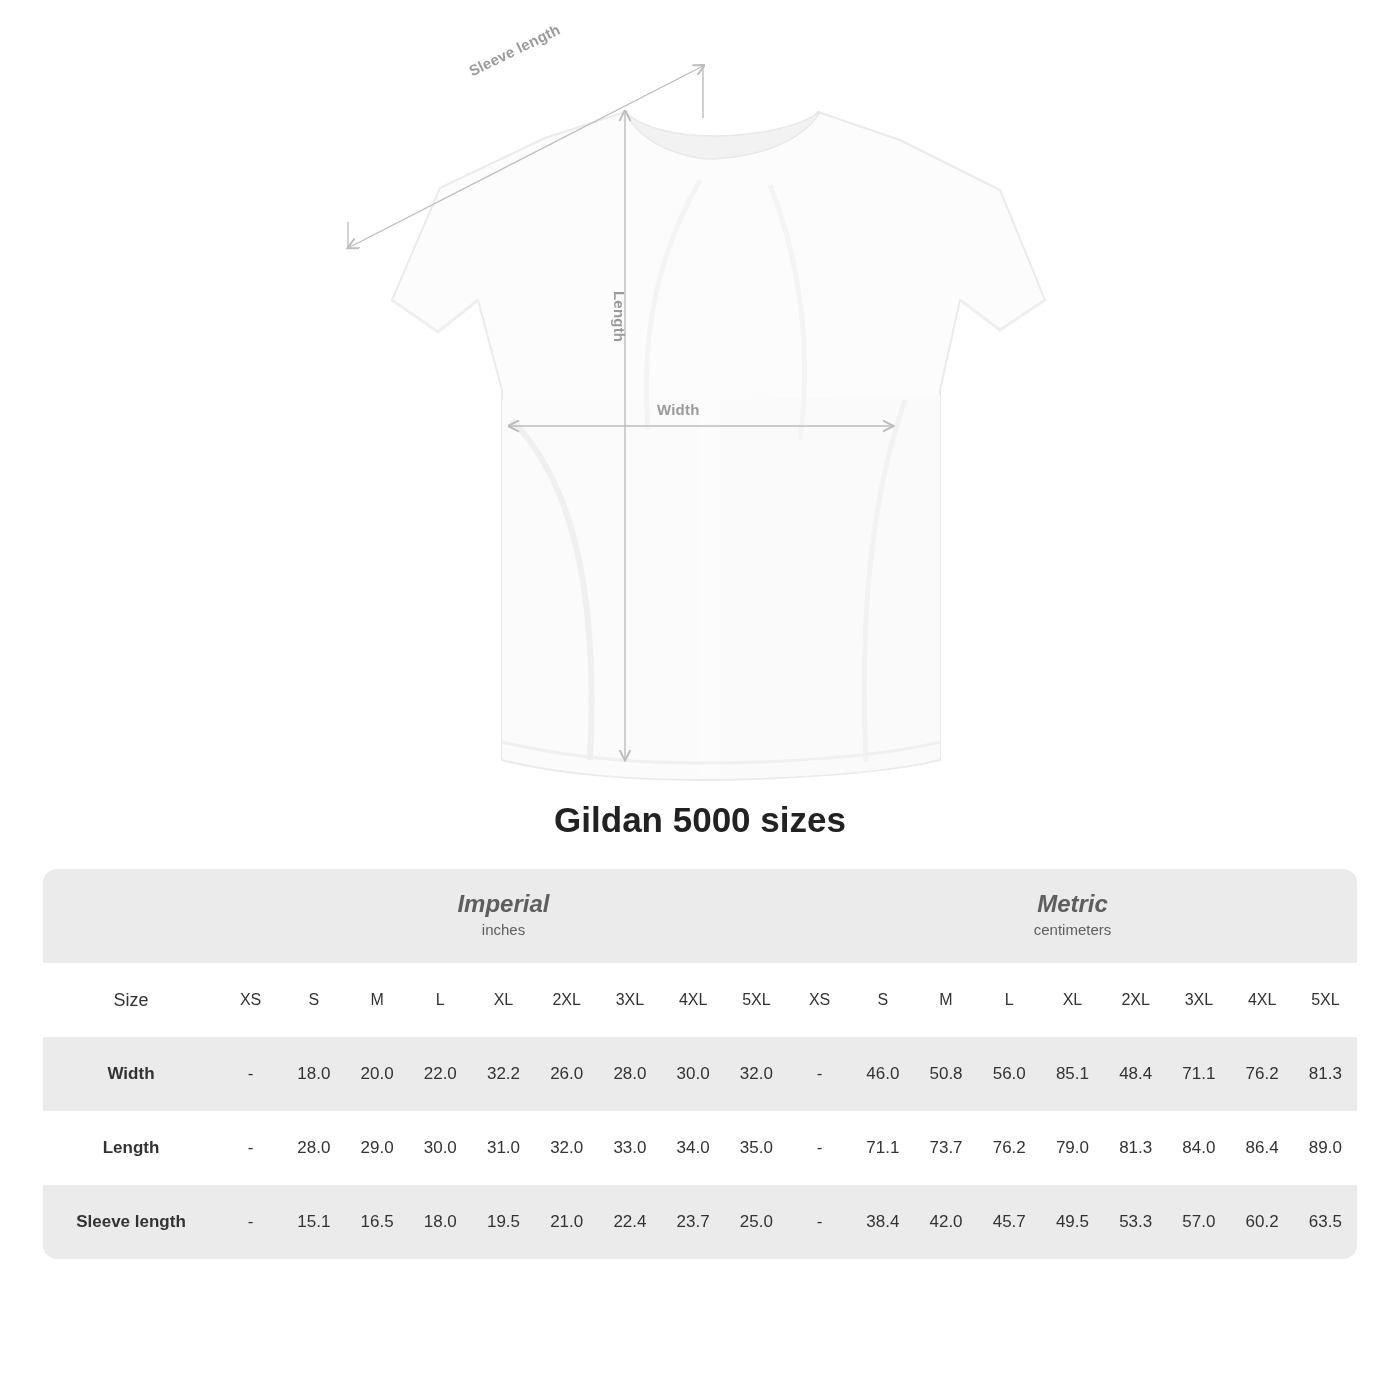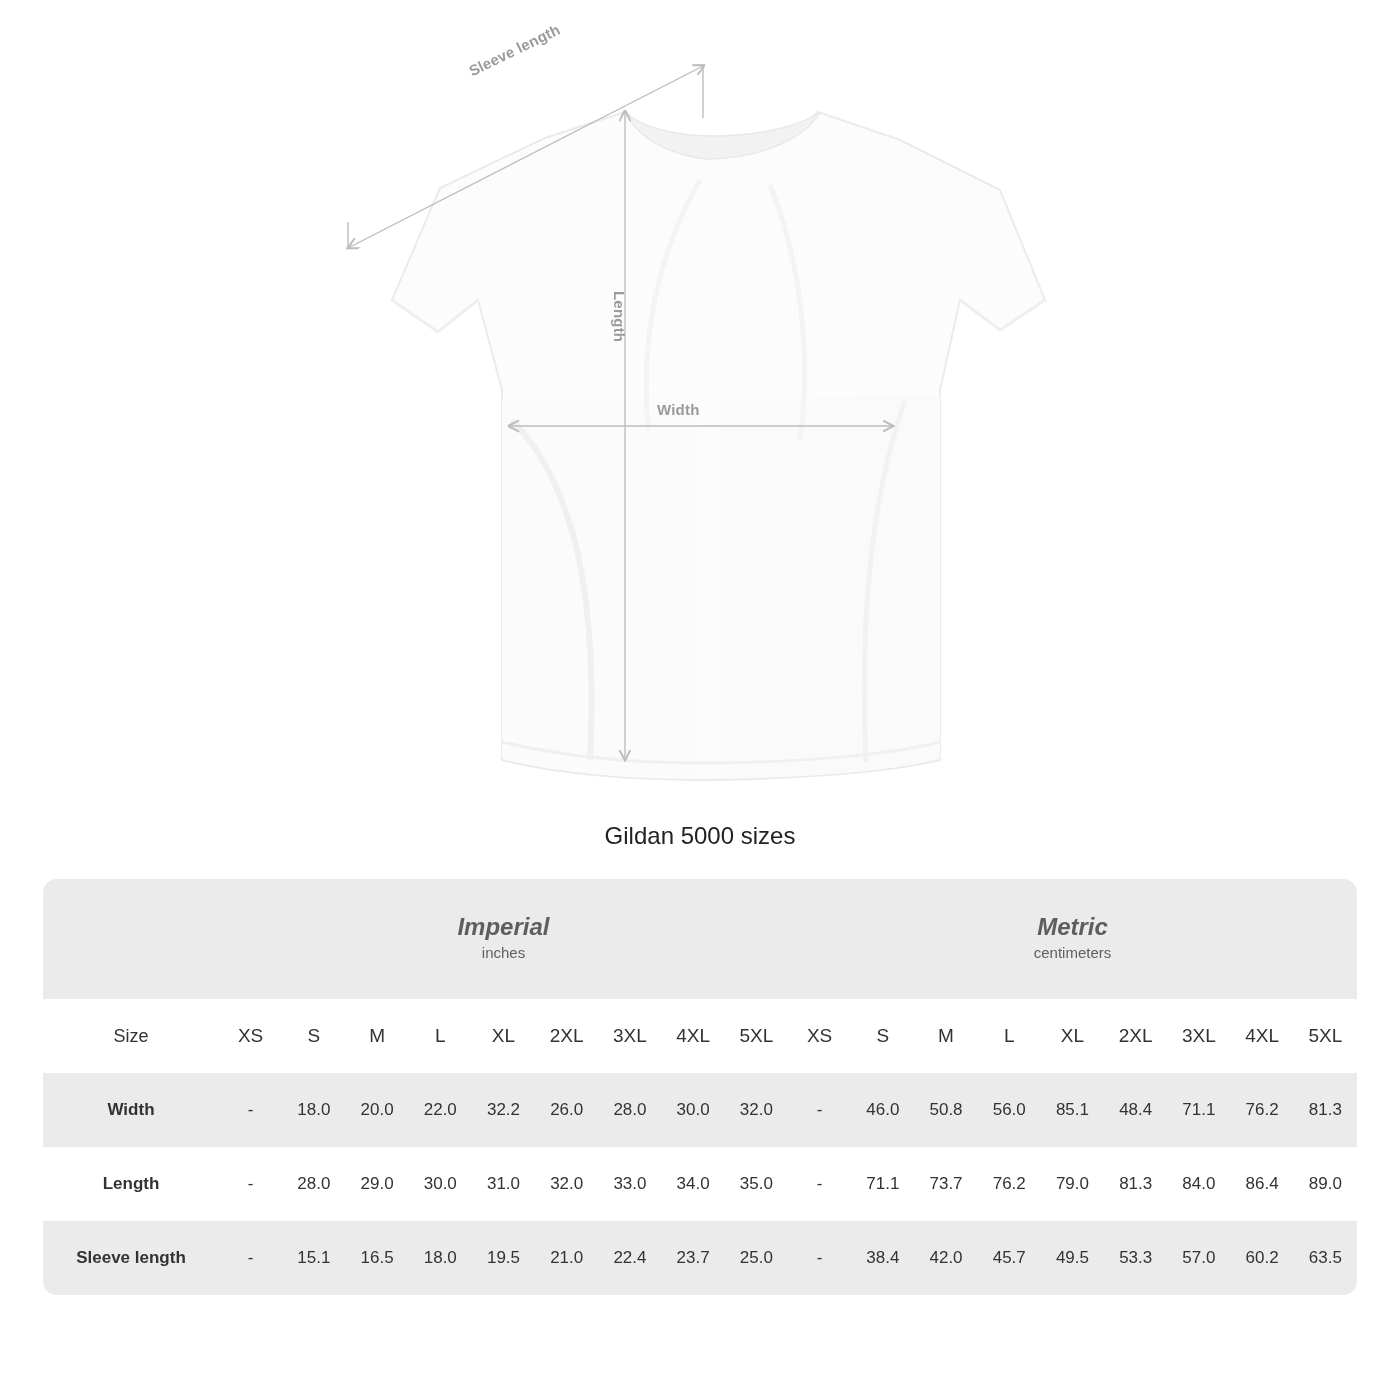--- a/index.html
+++ b/index.html
@@ -52,24 +52,23 @@
     transform-origin: left top;
   }
   .label-width {
     left: 657px;
     top: 401px;
   }
 
   
   .chart-title {
     text-align: center;
-    font-size: 24px;
-    font-weight: normal;
+    font-size: 35px;
+    font-weight: bold;
     color: #222222;
-    margin-top: 22px;
   }
   .chart-note {
     text-align: center;
     font-size: 15.5px;
     font-style: italic;
     color: #4a4a4a;
     margin-top: 17px;
   }
 
   
@@ -83,40 +82,40 @@
     width: 100%;
     table-layout: fixed;
   }
   table.size-table td, table.size-table th {
     text-align: center;
     vertical-align: middle;
     font-weight: normal;
     padding: 0;
   }
   .band-row td {
-    height: 120px;
+    height: 94px;
     background: #ebebeb;
   }
   .band-row td:first-child { border-top-left-radius: 14px; }
   .band-row td:last-child { border-top-right-radius: 14px; }
   .unit-title {
     font-size: 24px;
     font-style: italic;
     font-weight: bold;
     color: #5e5e5e;
     line-height: 1.15;
   }
   .unit-sub {
     font-size: 15px;
     color: #5e5e5e;
     line-height: 1.6;
   }
   .head-row td {
     height: 74px;
-    font-size: 19px;
+    font-size: 16px;
     font-weight: bold;
     color: #333333;
     background: #ffffff;
   }
   .head-row td.first-col {
     font-size: 18px;
   }
   .data-row td {
     height: 74px;
     font-size: 17px;

